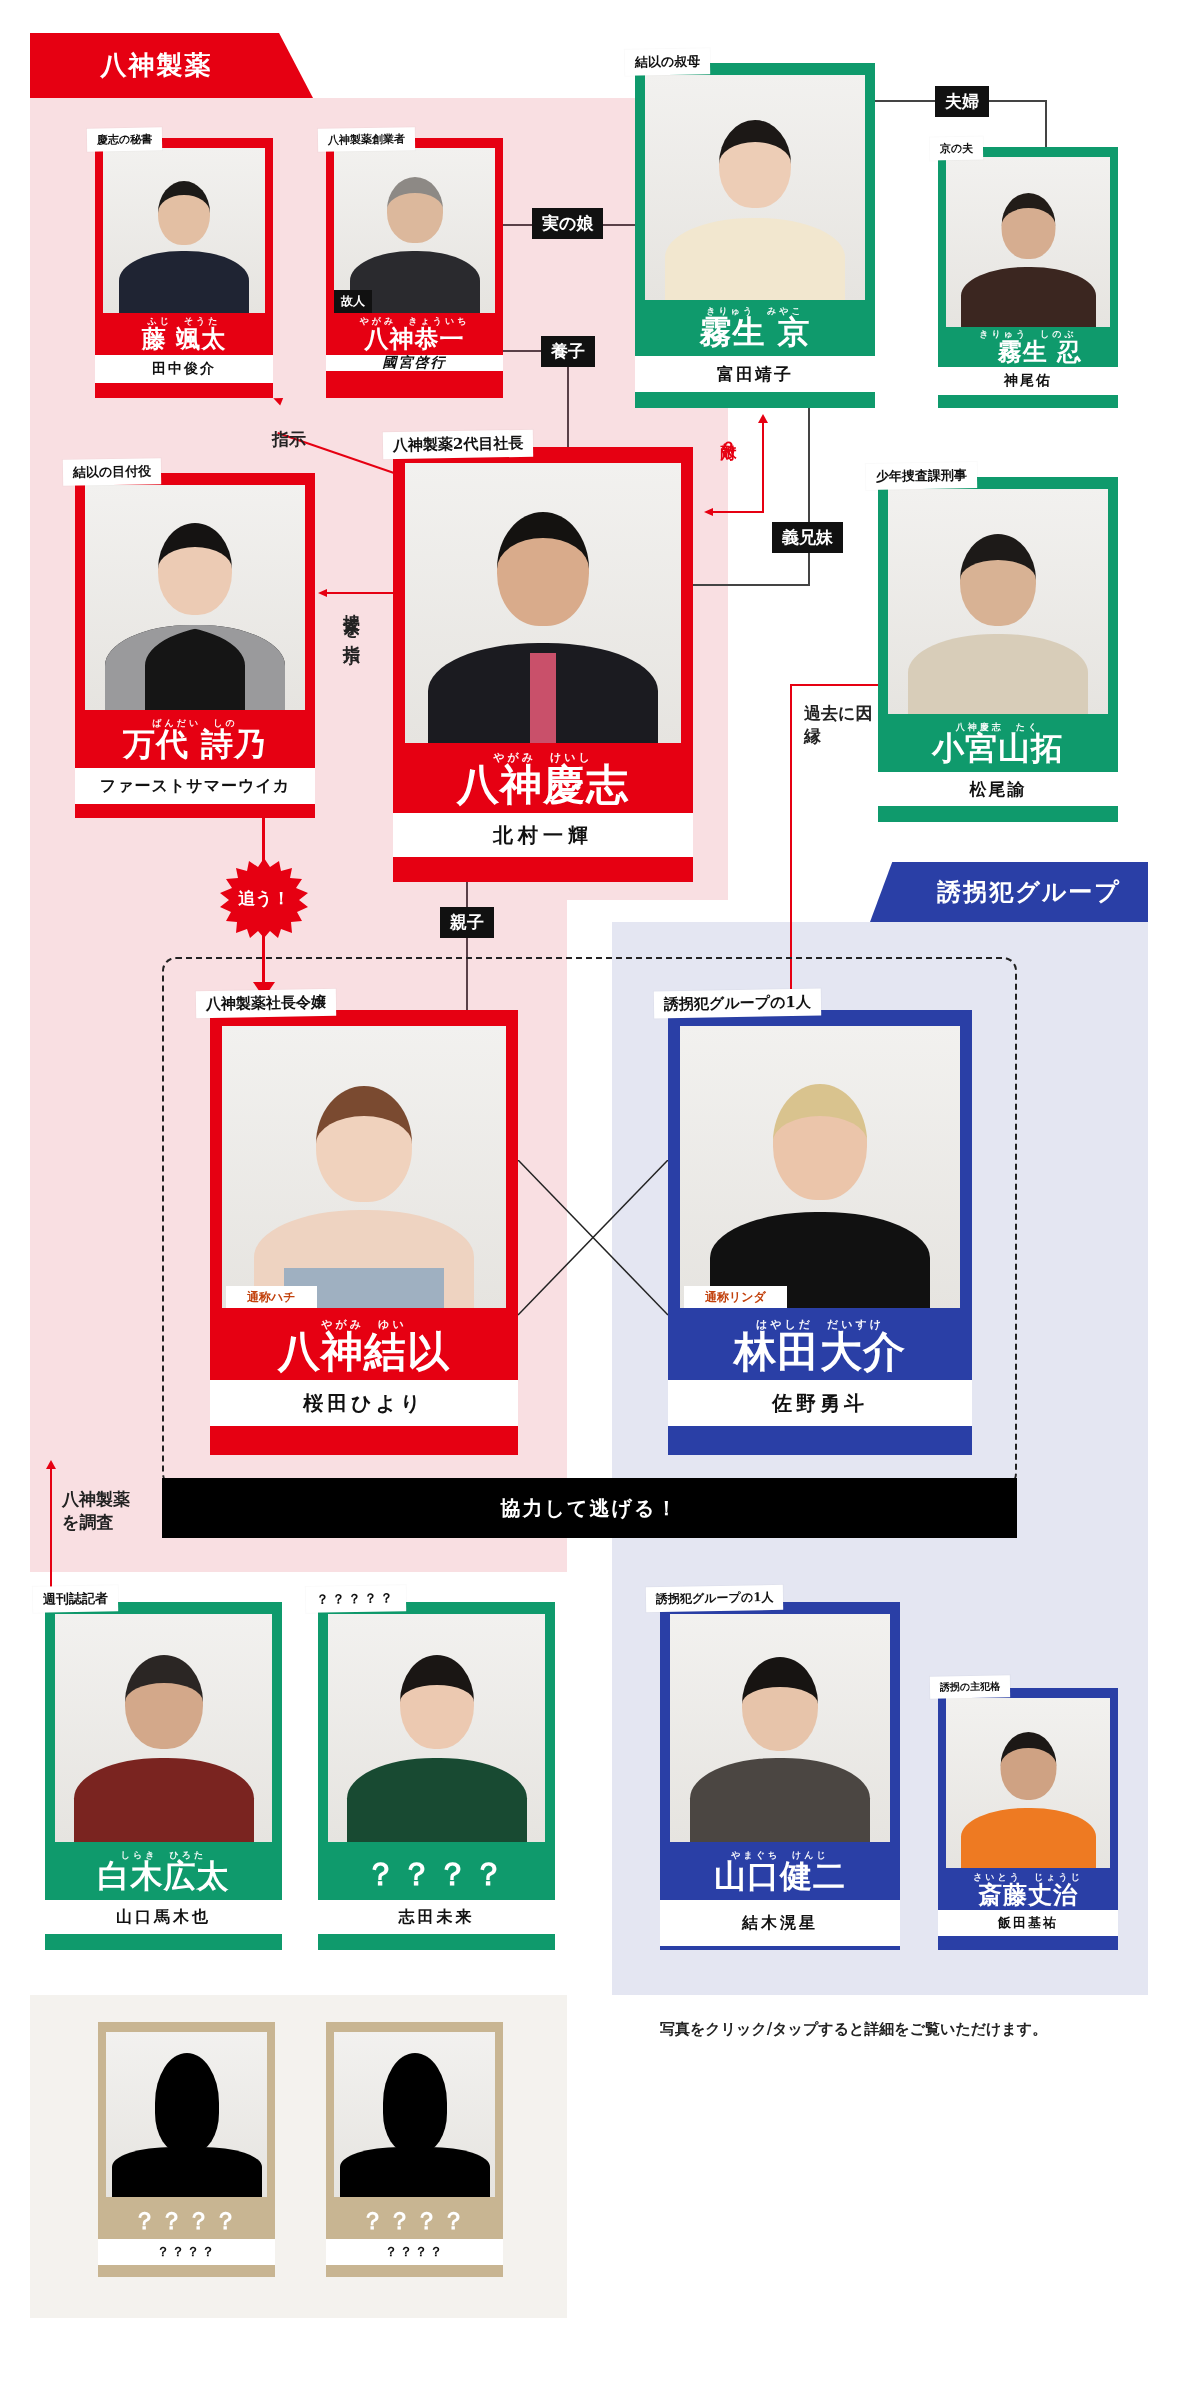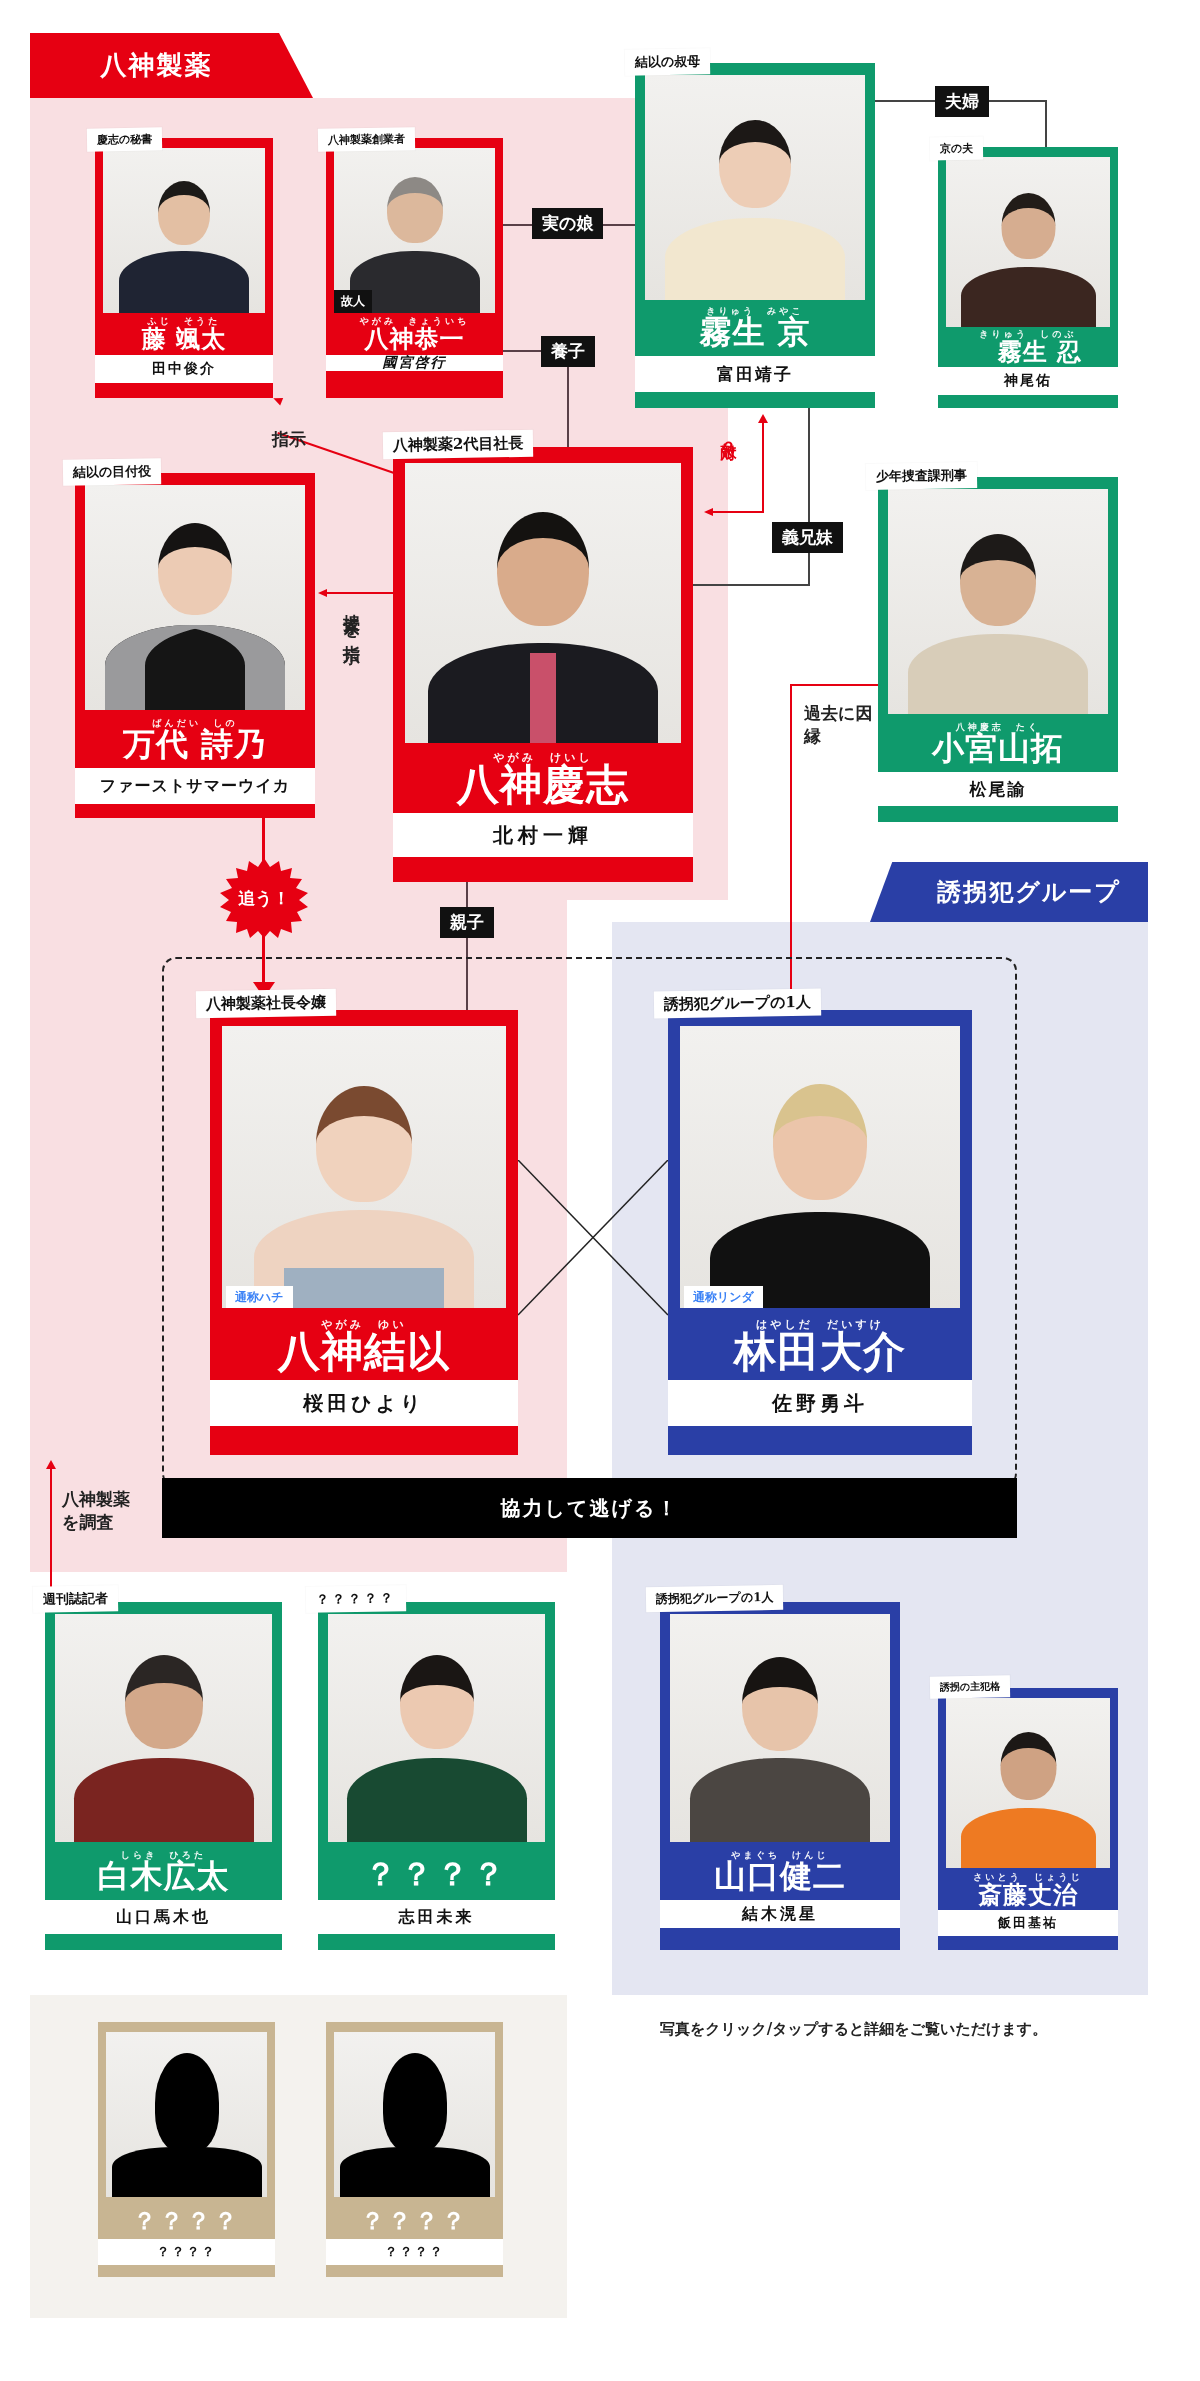--- a/index.html
+++ b/index.html
@@ -18,21 +18,21 @@
 
   
   .card { position: absolute; cursor: pointer; }
   .card .frame { position: absolute; left: 0; right: 0; top: 0; bottom: 0; }
   .card .photo { position: absolute; background: linear-gradient(180deg, #f2f1ef 0%, #e6e4e0 100%); overflow: hidden; }
   .card .namebar { position: absolute; left: 0; right: 0; color: #fff; text-align: center; font-weight: bold; display: flex; flex-direction: column; align-items: center; justify-content: flex-end; }
   .card .ruby { font-family: "DejaVu Sans", sans-serif; font-size: 9px; letter-spacing: 3px; line-height: 1; opacity: .95; }
   .card .charname { line-height: 1.05; letter-spacing: 1px; }
   .card .actor { position: absolute; left: 0; right: 0; background: #fff; color: #111; text-align: center; font-weight: bold; display: flex; align-items: center; justify-content: center; letter-spacing: 2px; }
   .card .role { position: absolute; background: #fff; color: #111; font-weight: bold; white-space: nowrap; padding: 4px 10px; transform: rotate(-1deg); box-shadow: 0 0 0 1px rgba(0,0,0,0.02); }
-  .card .nick { position: absolute; background: #fff; color: #3b82f6; font-weight: bold; font-size: 12px; padding: 2px 8px; white-space: nowrap; border: 1px solid #fff; }
+  .card .nick { position: absolute; background: #fff; color: #c2410c; font-weight: bold; font-size: 12px; padding: 2px 20px; white-space: nowrap; border: 1px solid #fff; }
   .card .tag-dark { position: absolute; background: #111; color: #fff; font-weight: bold; font-size: 12px; padding: 3px 7px; }
 
   .red .frame { background: #e60012; }
   .red .namebar { background: #e60012; }
   .green .frame { background: #0f9a6c; }
   .green .namebar { background: #0f9a6c; }
   .blue .frame { background: #2a3fa6; }
   .blue .namebar { background: #2a3fa6; }
   .beige .frame { background: #c8b592; }
   .beige .namebar { background: #c8b592; }
@@ -312,21 +312,21 @@
   <div class="photo" style="left:10px;top:12px;right:10px;height:228px;">
     <div class="person" style="width:180px;height:205px;">
       <div class="head" style="width:76px;height:94px;top:20px;background:#e7c4aa;border-top:30px solid #171412;"></div>
       <div class="body" style="width:180px;height:84px;background:#4b4642;"></div>
     </div>
   </div>
   <div class="namebar" style="top:240px;height:58px;padding-bottom:6px;">
     <span class="ruby">やまぐち　けんじ</span>
     <span class="charname" style="font-size:32px;">山口健二</span>
   </div>
-  <div class="actor" style="top:298px;height:28px;font-size:16px;letter-spacing:3px;">結木滉星</div>
+  <div class="actor" style="top:298px;height:46px;font-size:16px;letter-spacing:3px;">結木滉星</div>
   <div class="role" style="left:-14px;top:-16px;font-size:12px;">誘拐犯グループの1人</div>
 </div>
 
 <div class="card blue" style="left:938px;top:1688px;width:180px;height:262px;">
   <div class="frame"></div>
   <div class="photo" style="left:8px;top:10px;right:8px;height:170px;">
     <div class="person" style="width:135px;height:150px;">
       <div class="head" style="width:56px;height:68px;top:14px;background:#cfa283;border-top:16px solid #1c1816;"></div>
       <div class="body" style="width:135px;height:60px;background:#ee7a22;"></div>
     </div>

